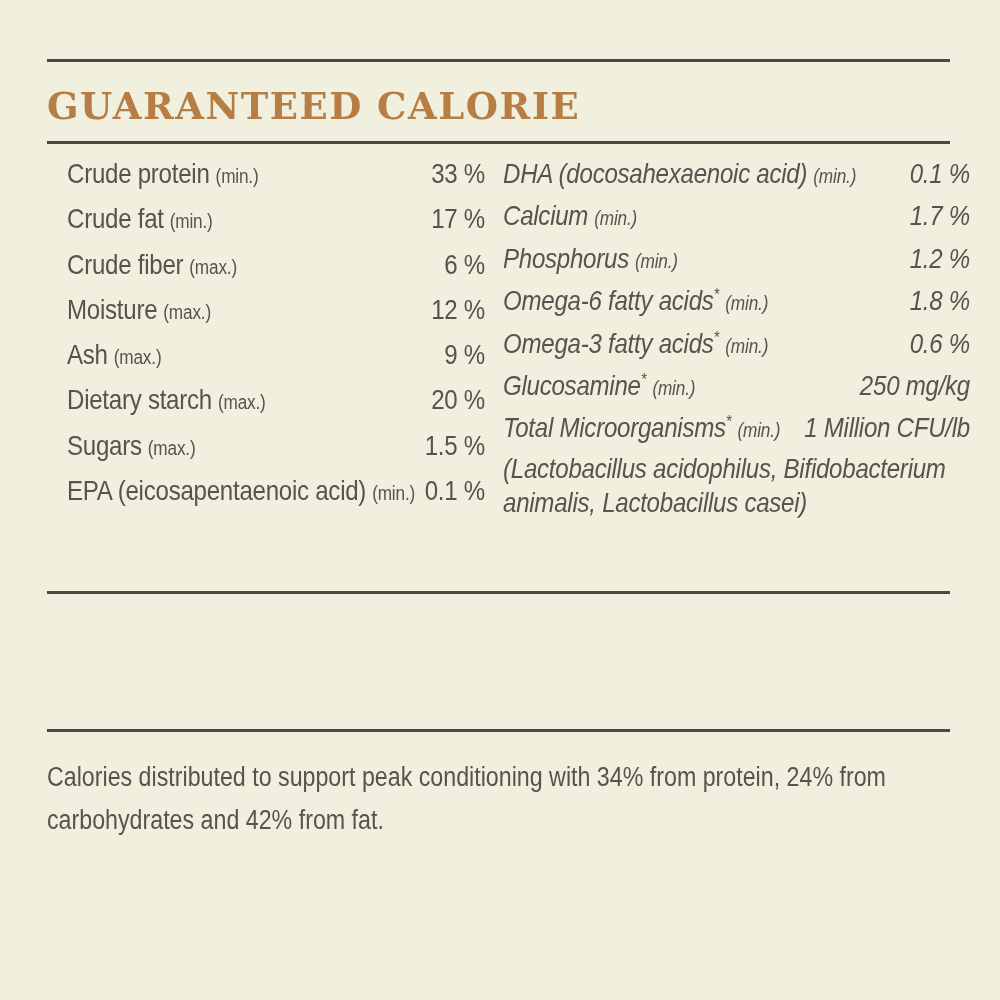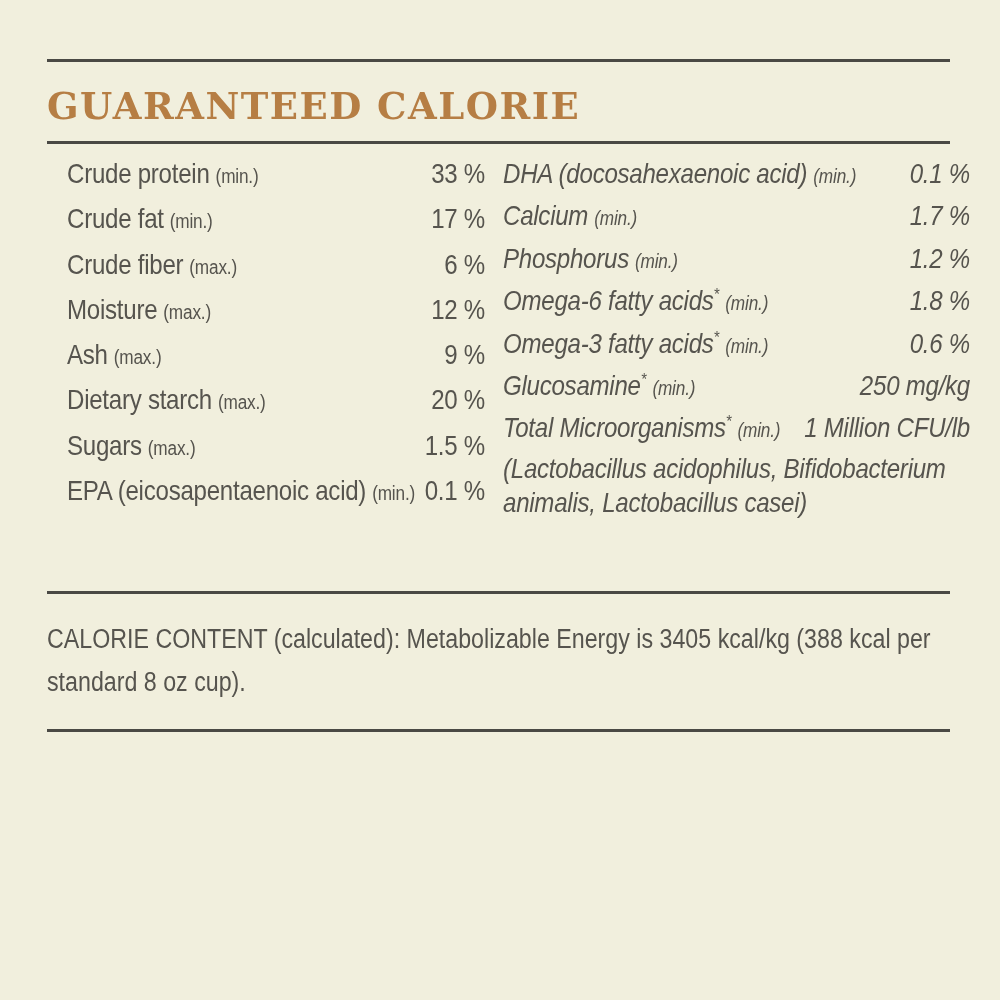--- a/index.html
+++ b/index.html
@@ -179,23 +179,23 @@
         <div class="cont-line">(Lactobacillus acidophilus, Bifidobacterium</div>
         <div class="cont-line">animalis, Lactobacillus casei)</div>
       </div>
     </div>
 
   </div>
 
 
   <div class="rule rule3"></div>
 
-  <div class="para calorie">
+
+  <div class="rule rule4"></div>
+
+  <div class="para distribution">
     <div class="condense">
-      <div class="line">CALORIE CONTENT (calculated): Metabolizable Energy is 3405 kcal/kg (388 kcal per</div>
-      <div class="line">standard 8 oz cup).</div>
+      <div class="line">Calories distributed to support peak conditioning with 34% from protein, 24% from</div>
+      <div class="line">carbohydrates and 42% from fat.</div>
     </div>
   </div>
 
-  <div class="rule rule4"></div>
-
-
 </div>
 
 </body></html>

